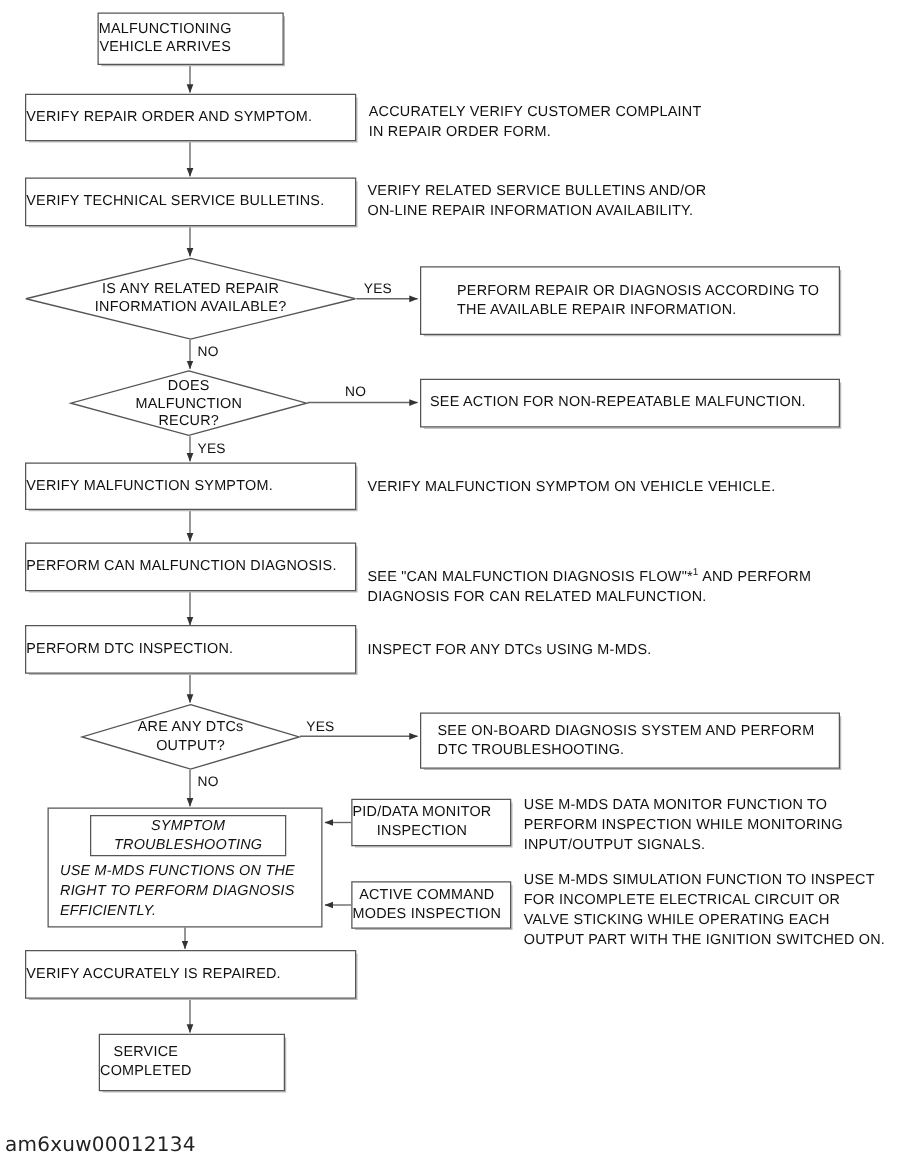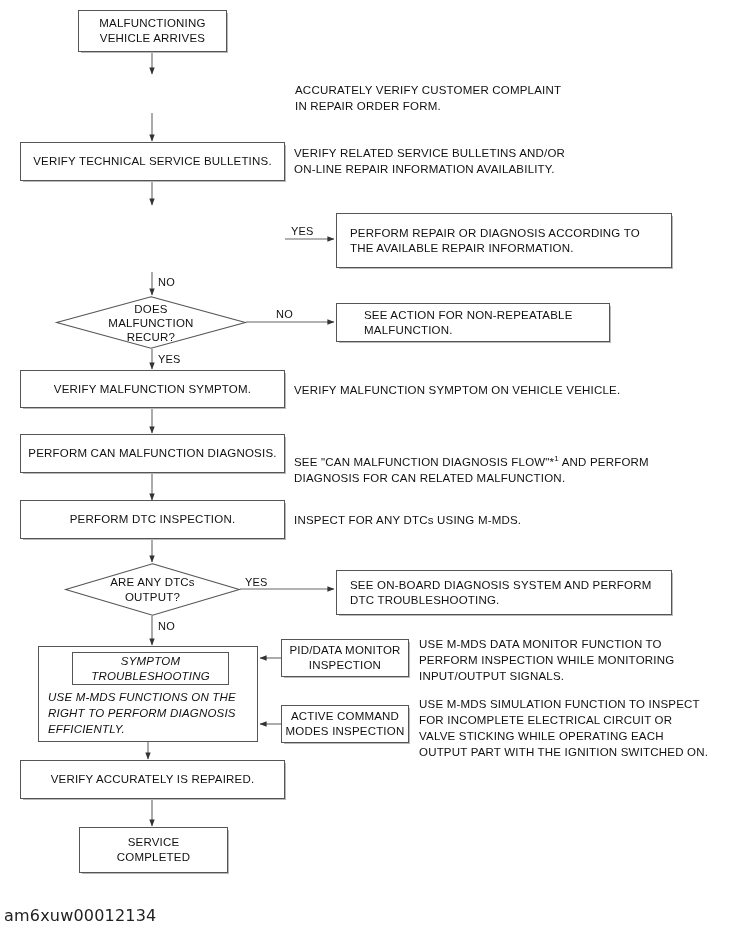--- a/index.html
+++ b/index.html
@@ -18,21 +18,21 @@
     background: #ffffff;
     overflow: hidden;
   }
   .node {
     position: absolute;
     box-sizing: border-box;
     border: 1px solid #555555;
     background: #ffffff;
     display: flex;
     align-items: center;
-    justify-content: center;
+    justify-content: flex-start;
     text-align: center;
     font-size: 11.5px;
     line-height: 15px;
     letter-spacing: 0.2px;
     color: #111111;
     white-space: pre-line;
     z-index: 3;
   }
   .node.shadowed {
     box-shadow: 2px 2px 0 -1px #b8b8b8;
@@ -175,49 +175,59 @@
 
       <path d="M281,724 L260,724"></path>
     </g>
   </svg>
 
   <div class="node shadowed" style="left:78px; top:10px; width:149px; height:42px;">
     <span>MALFUNCTIONING
 VEHICLE ARRIVES</span>
   </div>
 
+  <div class="node shadowed" style="left:20px; top:75px; width:265px; height:38px;">
+    <span>VERIFY REPAIR ORDER AND SYMPTOM.</span>
+  </div>
   <div class="ann" style="left:295px; top:82px; width:420px;">ACCURATELY VERIFY CUSTOMER COMPLAINT
 IN REPAIR ORDER FORM.</div>
 
   <div class="node shadowed" style="left:20px; top:142px; width:265px; height:39px;">
     <span>VERIFY TECHNICAL SERVICE BULLETINS.</span>
   </div>
   <div class="ann" style="left:294px; top:145px; width:420px;">VERIFY RELATED SERVICE BULLETINS AND/OR
 ON-LINE REPAIR INFORMATION AVAILABILITY.</div>
 
+  <div class="diamond-wrap" style="left:20px; top:206px; width:265px; height:66px;">
+    <svg width="265" height="66" viewBox="0 0 265 66" xmlns="http://www.w3.org/2000/svg">
+      <polygon points="132.5,0.7 264.3,33 132.5,65.3 0.7,33" fill="#ffffff" stroke="#555555" stroke-width="1.1"></polygon>
+    </svg>
+    <div class="diamond-label">IS ANY RELATED REPAIR
+INFORMATION AVAILABLE?</div>
+  </div>
   <div class="edge-label" style="left:291px; top:225px;">YES</div>
   <div class="edge-label" style="left:158px; top:276px;">NO</div>
 
-  <div class="node shadowed" style="left:336px; top:213px; width:336px; height:55px; justify-content:flex-start; padding-left:13px; text-align:left;">
+  <div class="node shadowed" style="left:336px; top:213px; width:336px; height:55px; justify-content:center; padding-left:13px; text-align:left;">
     <span>PERFORM REPAIR OR DIAGNOSIS ACCORDING TO
 THE AVAILABLE REPAIR INFORMATION.</span>
   </div>
 
   <div class="diamond-wrap" style="left:56px; top:296px; width:190px; height:53px;">
     <svg width="190" height="53" viewBox="0 0 190 53" xmlns="http://www.w3.org/2000/svg">
       <polygon points="95,0.7 189.3,26.5 95,52.3 0.7,26.5" fill="#ffffff" stroke="#555555" stroke-width="1.1"></polygon>
     </svg>
     <div class="diamond-label" style="line-height:14px;">DOES
 MALFUNCTION
 RECUR?</div>
   </div>
   <div class="edge-label" style="left:276px; top:308px;">NO</div>
   <div class="edge-label" style="left:158px; top:353px;">YES</div>
 
-  <div class="node shadowed" style="left:336px; top:303px; width:274px; height:39px; justify-content:flex-start; padding-left:27px; text-align:left;">
+  <div class="node shadowed" style="left:336px; top:303px; width:336px; height:39px; justify-content:flex-start; padding-left:7px; text-align:left;">
     <span>SEE ACTION FOR NON-REPEATABLE MALFUNCTION.</span>
   </div>
 
   <div class="node shadowed" style="left:20px; top:370px; width:265px; height:38px;">
     <span>VERIFY MALFUNCTION SYMPTOM.</span>
   </div>
   <div class="ann" style="left:294px; top:382px; width:430px;">VERIFY MALFUNCTION SYMPTOM ON VEHICLE VEHICLE.</div>
 
   <div class="node shadowed" style="left:20px; top:434px; width:265px; height:39px;">
     <span>PERFORM CAN MALFUNCTION DIAGNOSIS.</span>

